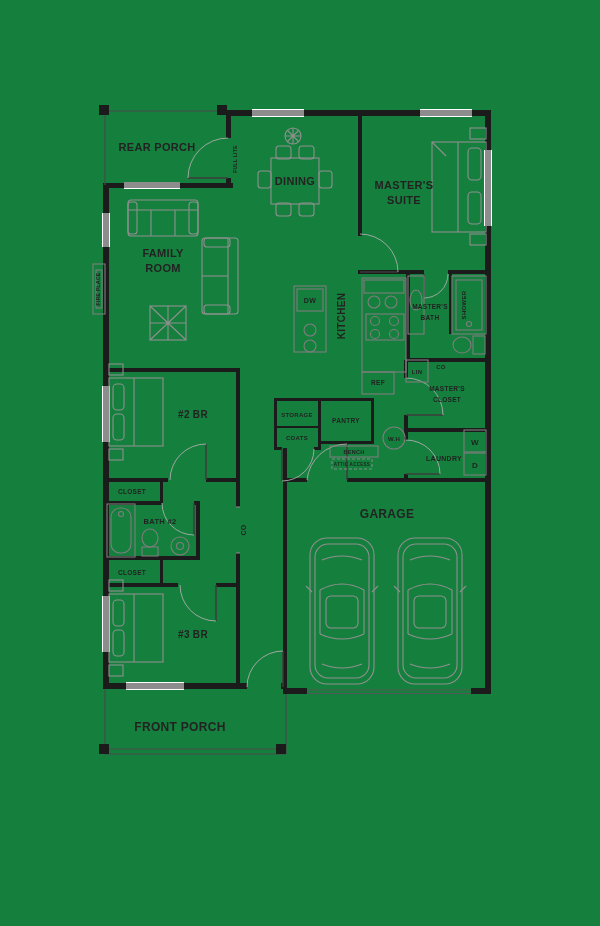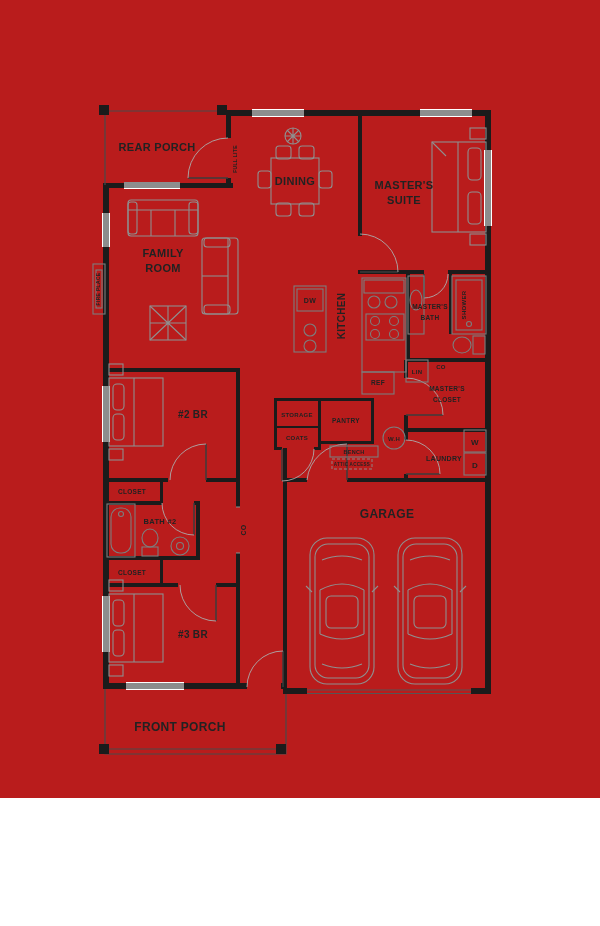--- a/index.html
+++ b/index.html
@@ -1,17 +1,17 @@
 <!DOCTYPE html>
 <html><head>
 <meta charset="utf-8">
 <title>Floor Plan</title>
 <style>
   html,body{margin:0;padding:0;background:#ffffff;}
-  .page{position:relative;width:600px;height:798px;background:#b91c1c;overflow:hidden;}
+  .page{position:relative;width:600px;height:926px;background:#15803d;overflow:hidden;}
   svg{display:block;}
   text{font-family:"Liberation Sans","DejaVu Sans",sans-serif;font-weight:bold;fill:#222222;letter-spacing:0.3px;}
   .wall{fill:#1b1b1b;}
   .post{fill:#1b1b1b;}
   .furn{fill:none;stroke:#8f8f8f;stroke-width:1.1;}
   .fix{fill:none;stroke:#7d7d7d;stroke-width:1.1;}
   .thin{fill:none;stroke:#4a4a4a;stroke-width:1.2;}
   .arc{fill:none;stroke:#ababab;stroke-width:0.9;}
   .leaf{stroke:#3c3c3c;stroke-width:1.5;}
   .winband{fill:#ffffff;}

